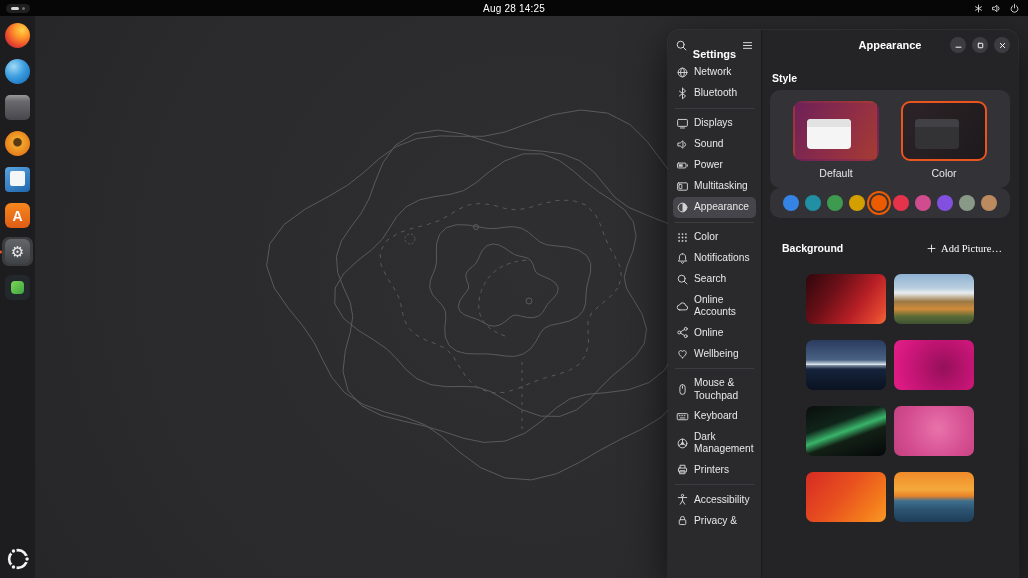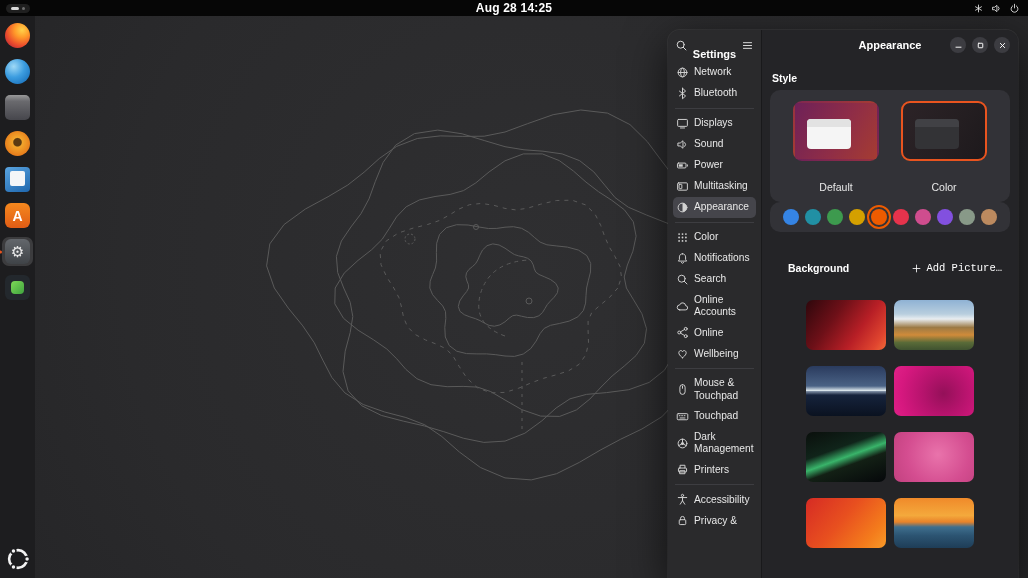--- a/index.html
+++ b/index.html
@@ -3,21 +3,21 @@
 <meta charset="utf-8">
 <style>
   * { box-sizing: border-box; margin: 0; padding: 0; }
   html,body { width:1028px; height:578px; overflow:hidden; background:#000;
     font-family:"Liberation Sans", sans-serif; }
   .screen { position:relative; width:1028px; height:578px; background:#2b2b2d; }
 
   
   .topbar { position:absolute; top:0; left:0; right:0; height:16px; background:#060606;
     color:#fff; display:flex; align-items:center; justify-content:center; z-index:50; }
-  .tb-clock { font-size:12px; font-weight:700; letter-spacing:.2px; }
+  .tb-clock { font-size:10px; font-weight:400; letter-spacing:.2px; }
   .tb-left { position:absolute; left:6px; top:3.5px; height:9px; display:flex; align-items:center;
     gap:3px; background:#1f1f1f; border-radius:5px; padding:0 5px; }
   .ws-pill { width:8px; height:3px; border-radius:2px; background:#d8d8d8; }
   .ws-dot { width:3px; height:3px; border-radius:50%; background:#6e6e6e; }
   .tb-right { position:absolute; right:3px; top:0; height:16px; display:flex; align-items:center;
     gap:7px; padding:0 5px; color:#eee; }
   .tray { width:11px; height:11px; display:flex; }
   .tray svg { width:11px; height:11px; }
 
   
@@ -76,37 +76,37 @@
   .hb-title { flex:1; text-align:center; font-weight:700; font-size:11px; color:#fff; }
   .wc-group { position:absolute; right:8px; top:7px; display:flex; gap:6px; }
   .wc { width:16px; height:16px; border-radius:50%; background:#3c3c41; color:#fff;
     display:flex; align-items:center; justify-content:center; }
   .wc svg { width:9px; height:9px; stroke-width:1.7; }
 
   .scroll { flex:1; padding:2px 8px 0; overflow:hidden; }
   .section-label { font-weight:700; font-size:10.5px; color:#fff; margin:10px 2px 6px; }
   .card { background:#323237; border-radius:10px; }
   .style-card { display:flex; justify-content:center; gap:22px; padding:11px 10px 9px; }
-  .style-opt { display:flex; flex-direction:column; align-items:center; gap:20px; }
+  .style-opt { display:flex; flex-direction:column; align-items:center; gap:6px; }
   .prev { width:86px; height:60px; border-radius:9px; position:relative; overflow:hidden;
     border:2px solid transparent; }
   .style-opt.sel .prev { border-color:#e9541f; }
   .mini { position:absolute; left:12px; top:16px; width:44px; height:30px; border-radius:4px; overflow:hidden; }
   .mini-bar { height:8px; }
   .opt-label { font-size:10.5px; color:#e8e8e8; }
 
   .accent-card { display:flex; align-items:center; justify-content:center; gap:6px;
     height:30px; padding:0 6px; }
   .acc { width:16px; height:16px; border-radius:50%; }
   .acc.sel { outline:2px solid #ed5b00; outline-offset:2px; }
 
   .bg-row { display:flex; align-items:center; justify-content:space-between; margin:14px 2px 2px; }
-  .bg-row .section-label { margin:16px; }
+  .bg-row .section-label { margin:10px; }
   .add-pic { display:flex; align-items:center; gap:4px; background:none; border:none; color:#fff;
-    font-size:10.5px; font-family:Liberation Mono, monospace; padding:3px 6px; border-radius:5px; cursor:default; }
+    font-size:10.5px; font-family:Liberation Serif, serif; padding:3px 6px; border-radius:5px; cursor:default; }
   .picon { width:11px; height:11px; display:flex; }
   .picon svg { width:11px; height:11px; }
 
   .wp-grid { display:grid; grid-template-columns:80px 80px; gap:16px 8px; justify-content:center;
     padding:8px 0 0; }
   .wp { width:80px; height:50px; border-radius:7px; }
 </style>
 </head>
 <body>
 
@@ -356,21 +356,21 @@
           <div class="sb-item">
             <span class="sb-ic">
               <svg viewBox="0 0 16 16" fill="none" stroke="currentColor" stroke-width="1.2" stroke-linecap="round" stroke-linejoin="round">
                 <rect x="1.5" y="4.5" width="13" height="7.5" rx="1.2"></rect>
                 <line x1="4" y1="7" x2="5" y2="7"></line>
                 <line x1="7" y1="7" x2="8" y2="7"></line>
                 <line x1="10" y1="7" x2="11" y2="7"></line>
                 <line x1="5" y1="9.8" x2="11" y2="9.8"></line>
               </svg>
             </span>
-            <span class="sb-lb">Touchpad</span>
+            <span class="sb-lb">Keyboard</span>
           </div>
           <div class="sb-item">
             <span class="sb-ic">
               <svg viewBox="0 0 16 16" fill="none" stroke="currentColor" stroke-width="1.2" stroke-linecap="round" stroke-linejoin="round">
                 <circle cx="8" cy="8" r="5.4"></circle>
                 <circle cx="8" cy="8" r="1.9" fill="currentColor" stroke="none"></circle>
                 <line x1="8" y1="2.6" x2="8" y2="6"></line>
                 <line x1="3.3" y1="10.7" x2="6.3" y2="9"></line>
                 <line x1="12.7" y1="10.7" x2="9.7" y2="9"></line>
               </svg>

